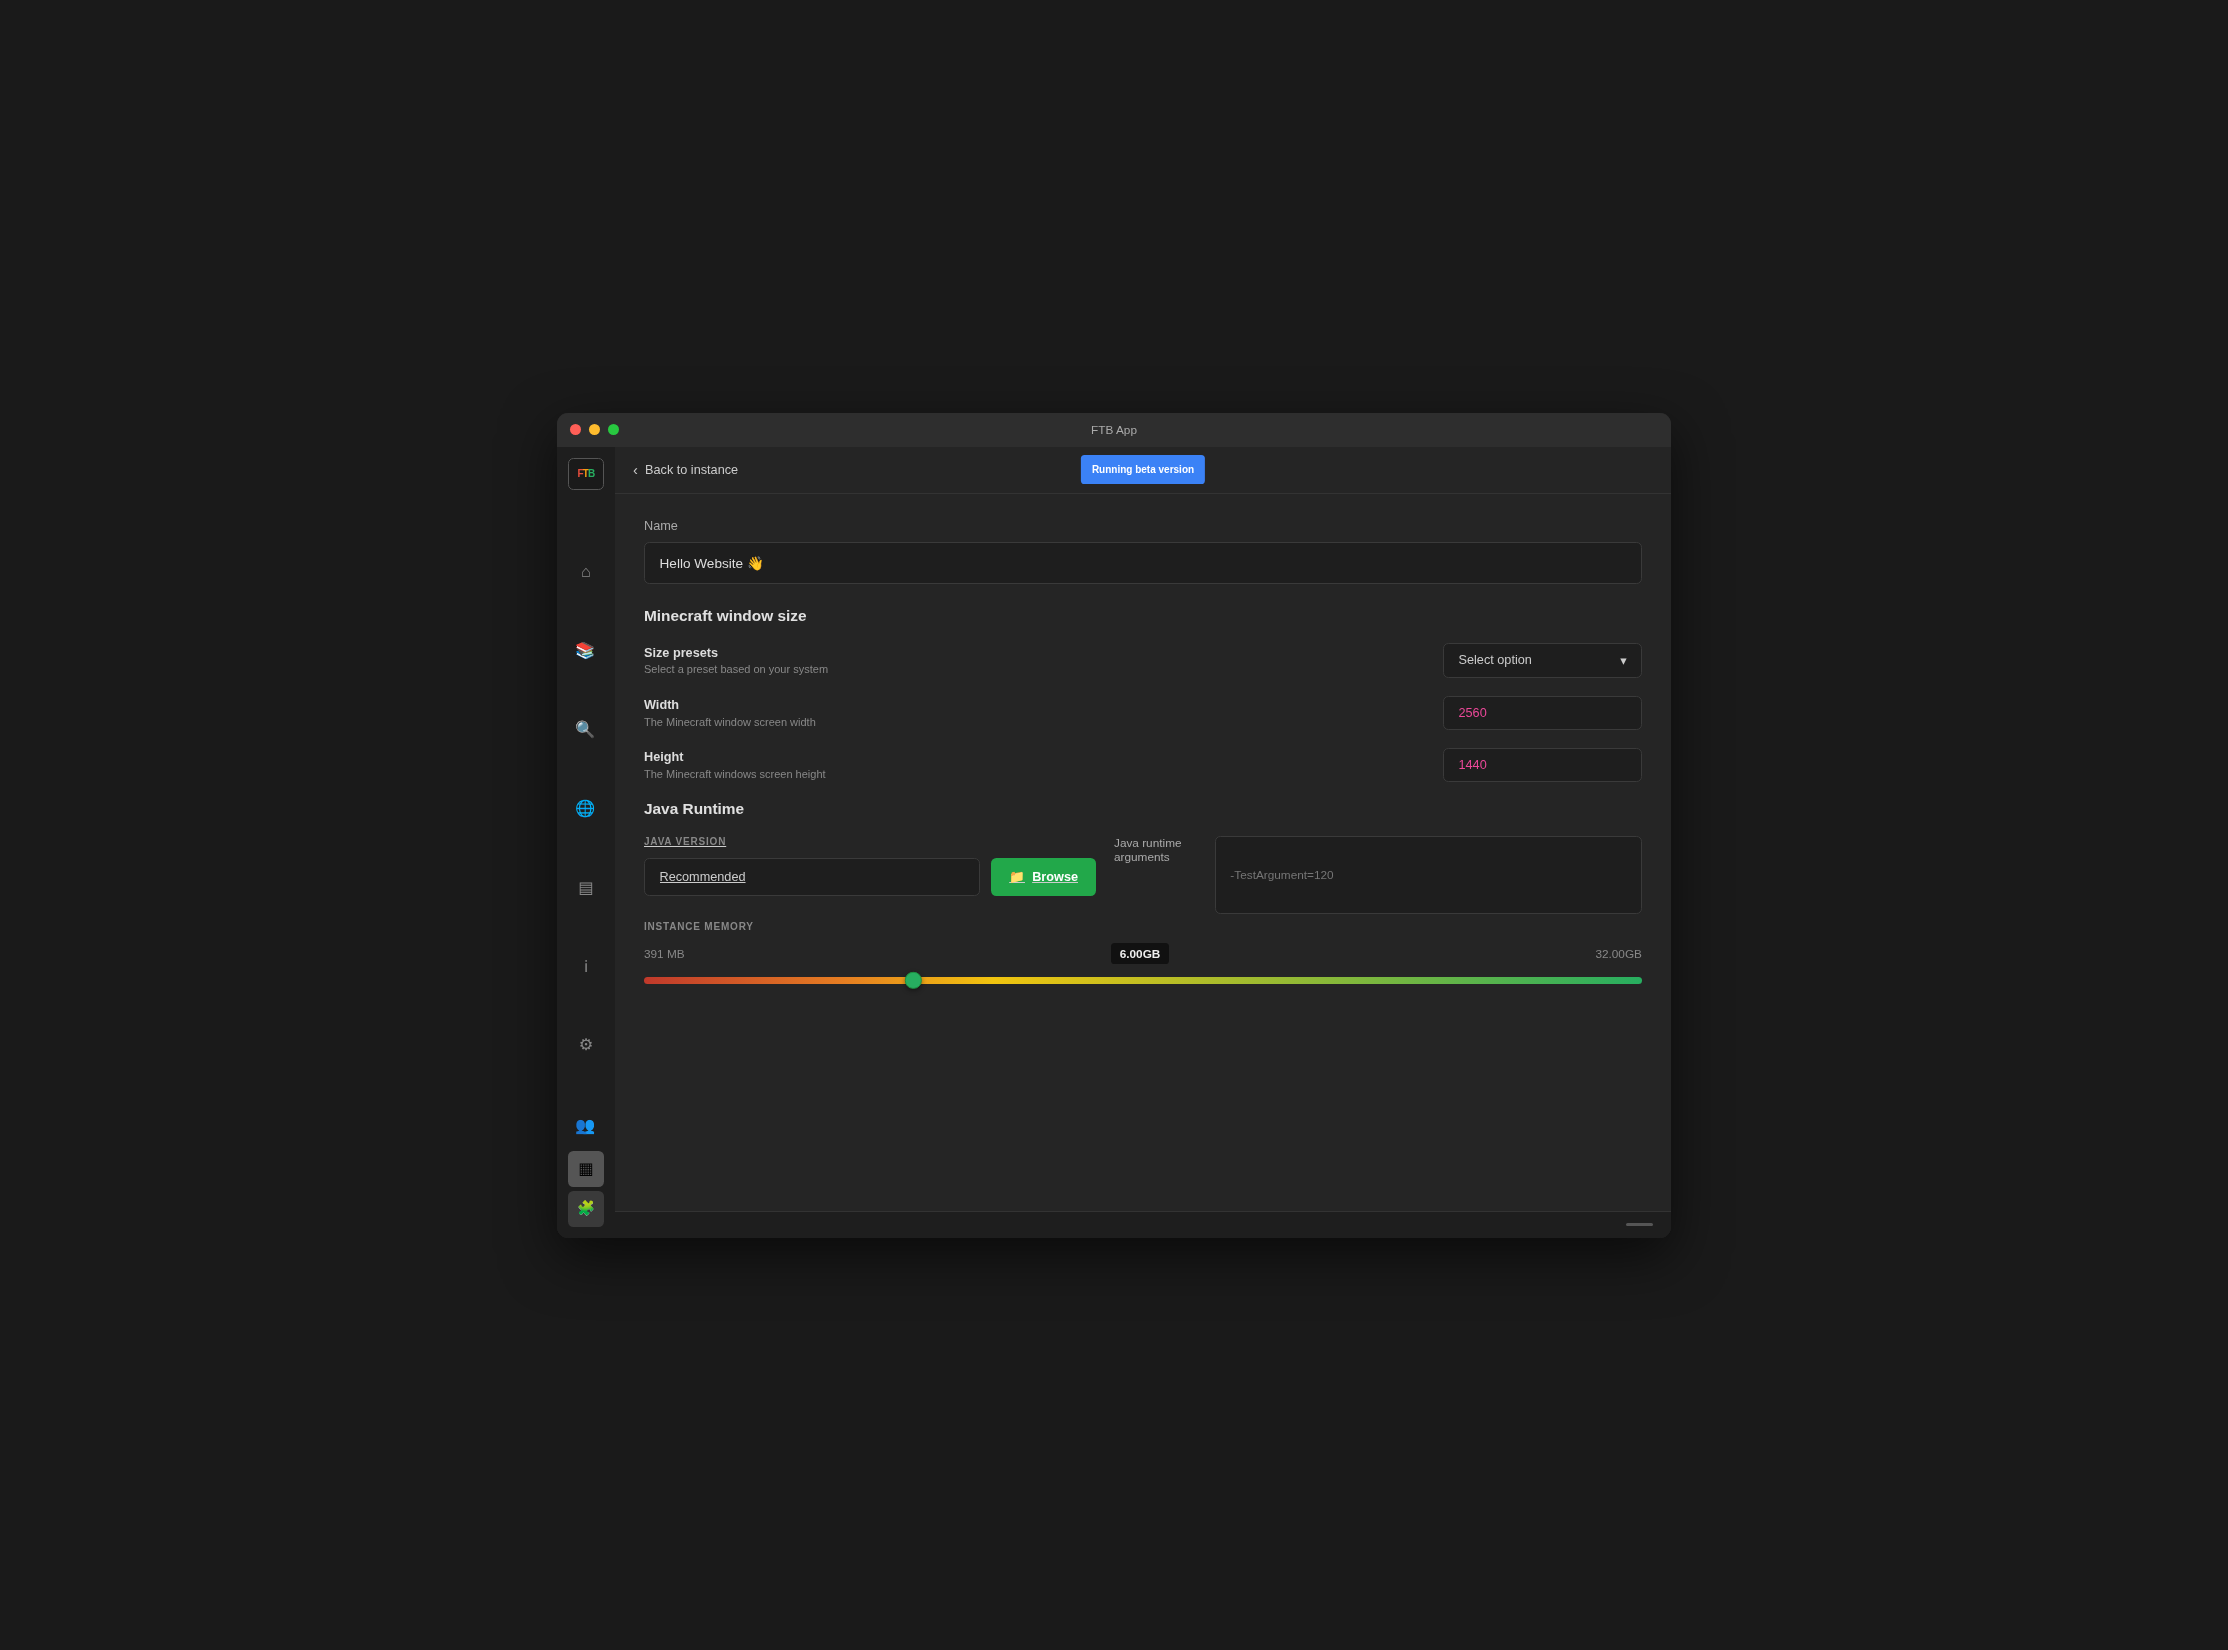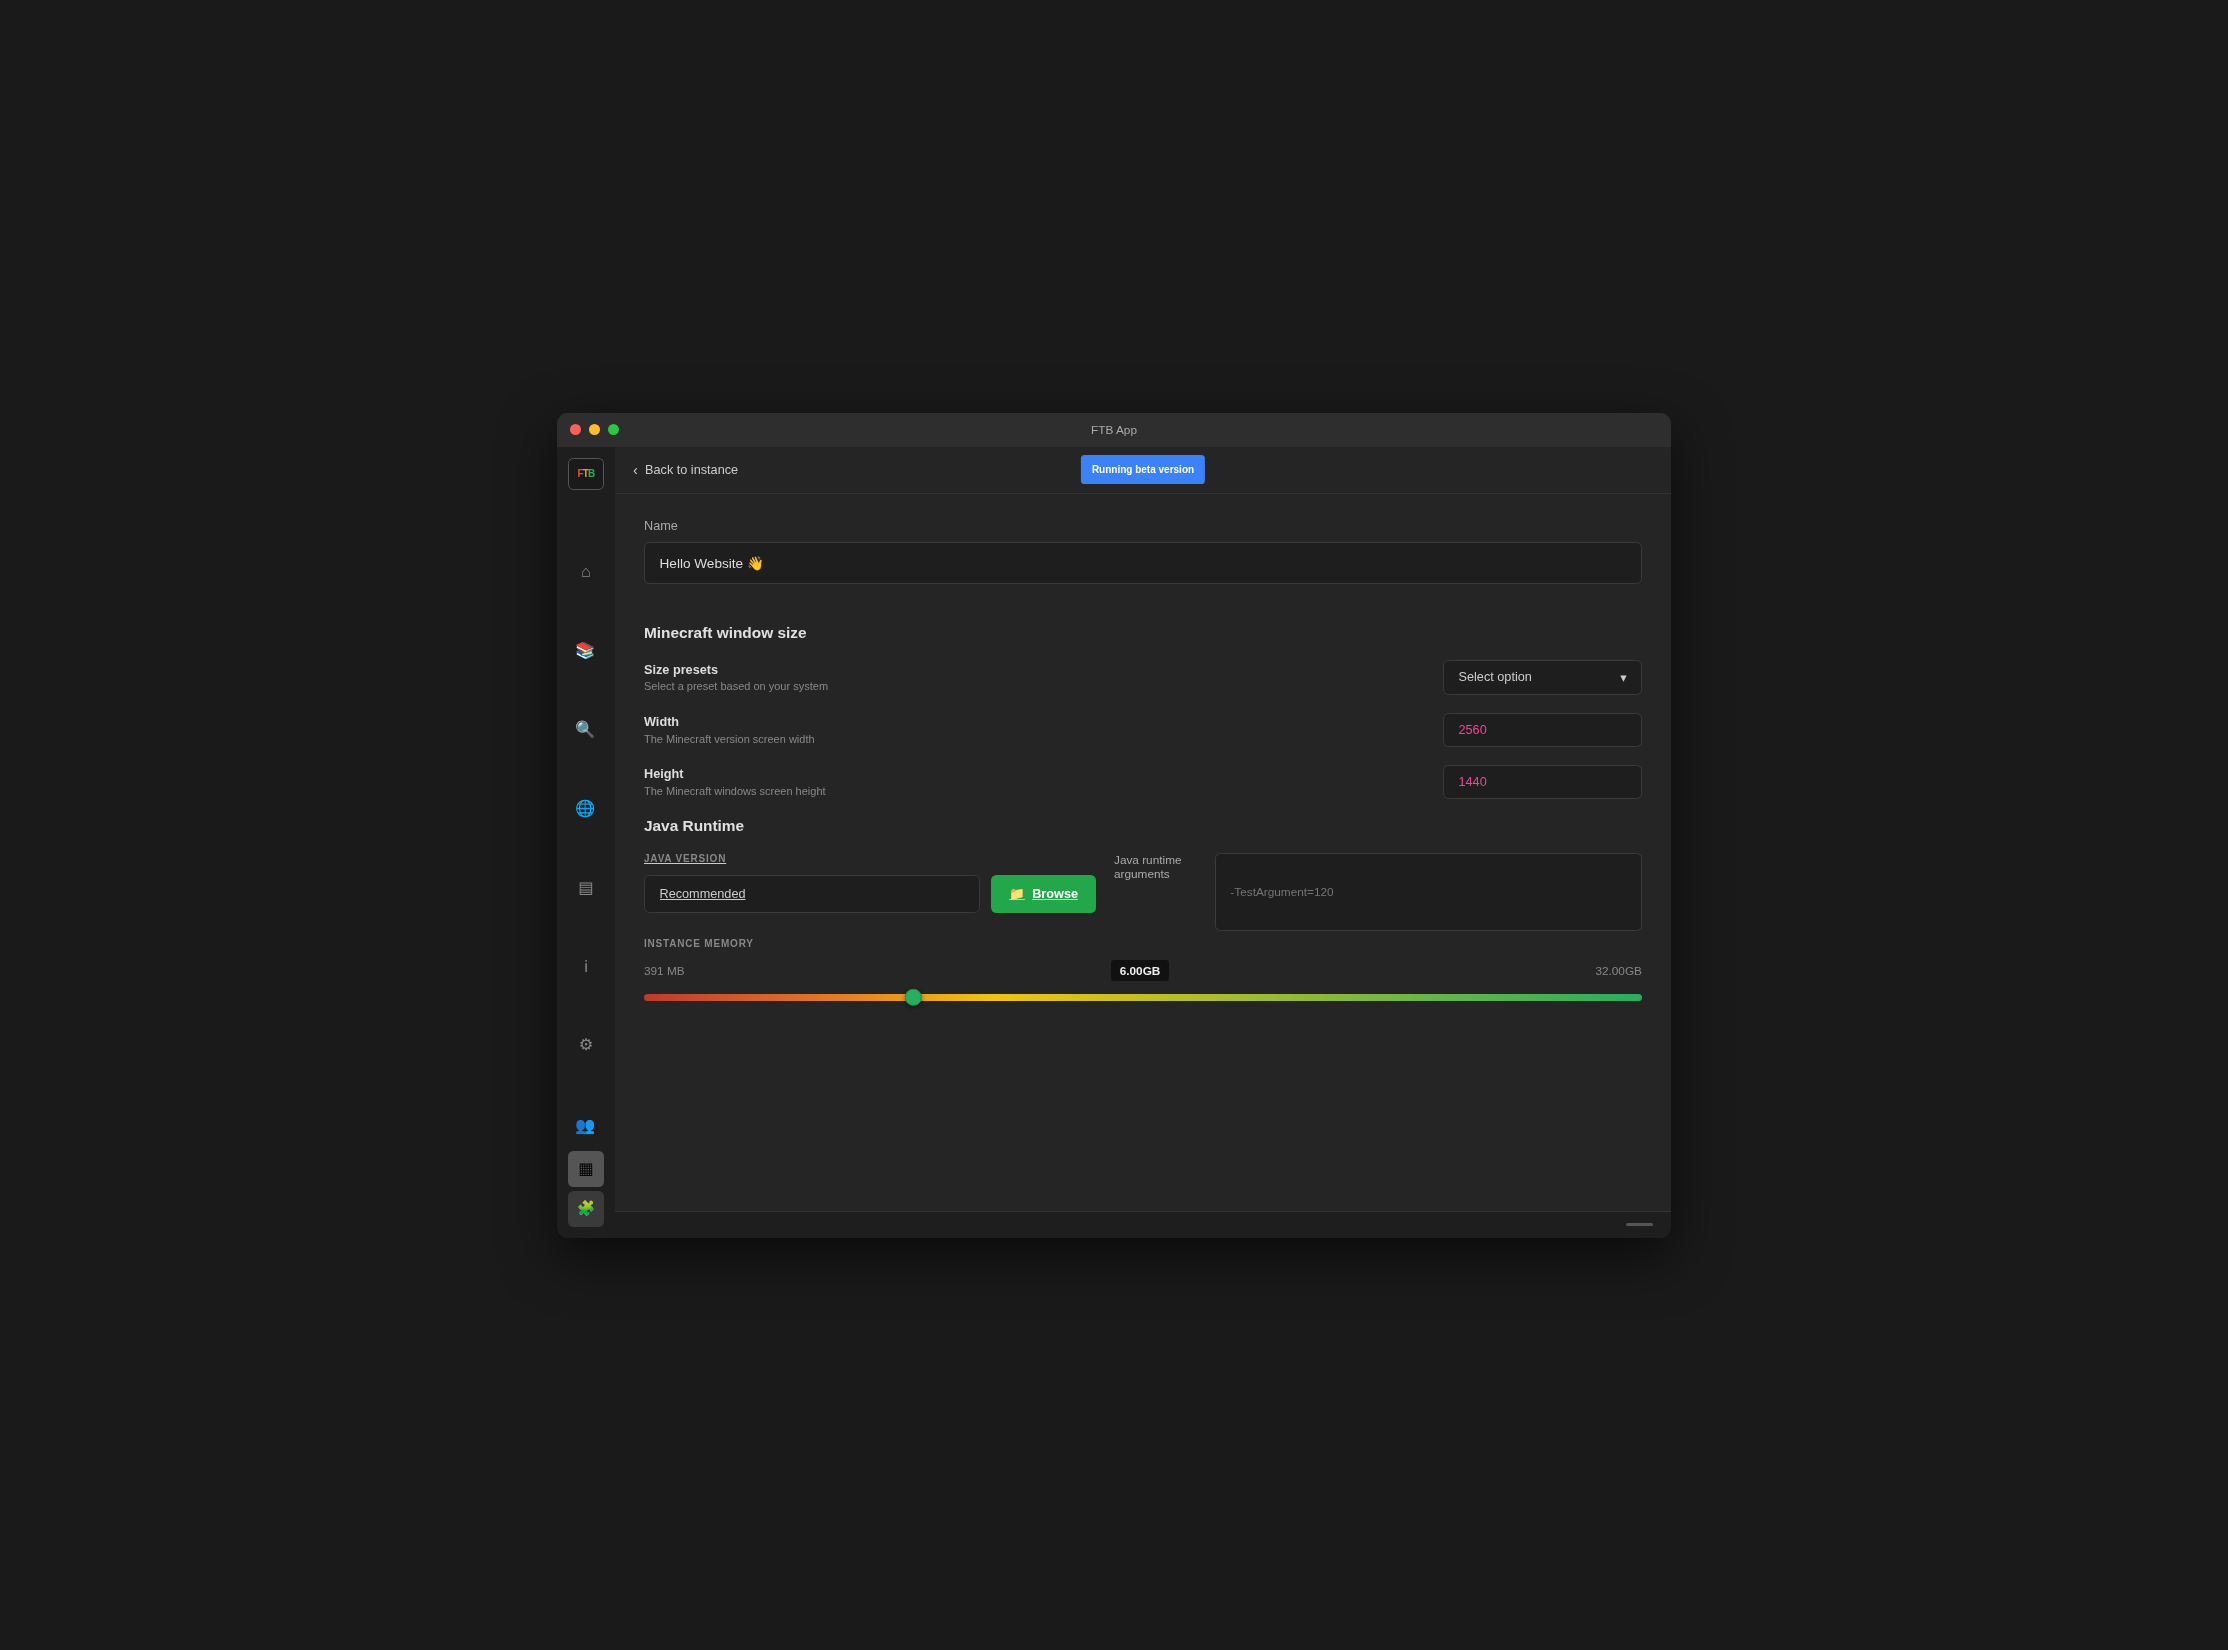--- a/index.html
+++ b/index.html
@@ -216,21 +216,21 @@
 
     .name-input {
       width: 100%;
       background: #1e1e1e;
       border: 0.9px solid #3a3a3a;
       border-radius: 5.4px;
       padding: 12.7px 14.5px;
       font-size: 13.6px;
       color: #ddd;
       outline: none;
-      margin-bottom: 40px;
+      margin-bottom: 23px;
     }
 
     
     .section-title {
       font-size: 15.4px;
       font-weight: 700;
       color: #e0e0e0;
       margin-bottom: 18px;
     }
 
@@ -544,21 +544,21 @@
               <span>Select option</span>
               <span>▾</span>
             </div>
           </div>
         </div>
 
         
         <div class="settings-row">
           <div class="settings-row-info">
             <div class="settings-row-label">Width</div>
-            <div class="settings-row-desc">The Minecraft version screen width</div>
+            <div class="settings-row-desc">The Minecraft window screen width</div>
           </div>
           <div class="settings-row-control">
             <input class="number-input" type="text" value="2560" style="">
           </div>
         </div>
 
         
         <div class="settings-row">
           <div class="settings-row-info">
             <div class="settings-row-label">Height</div>

